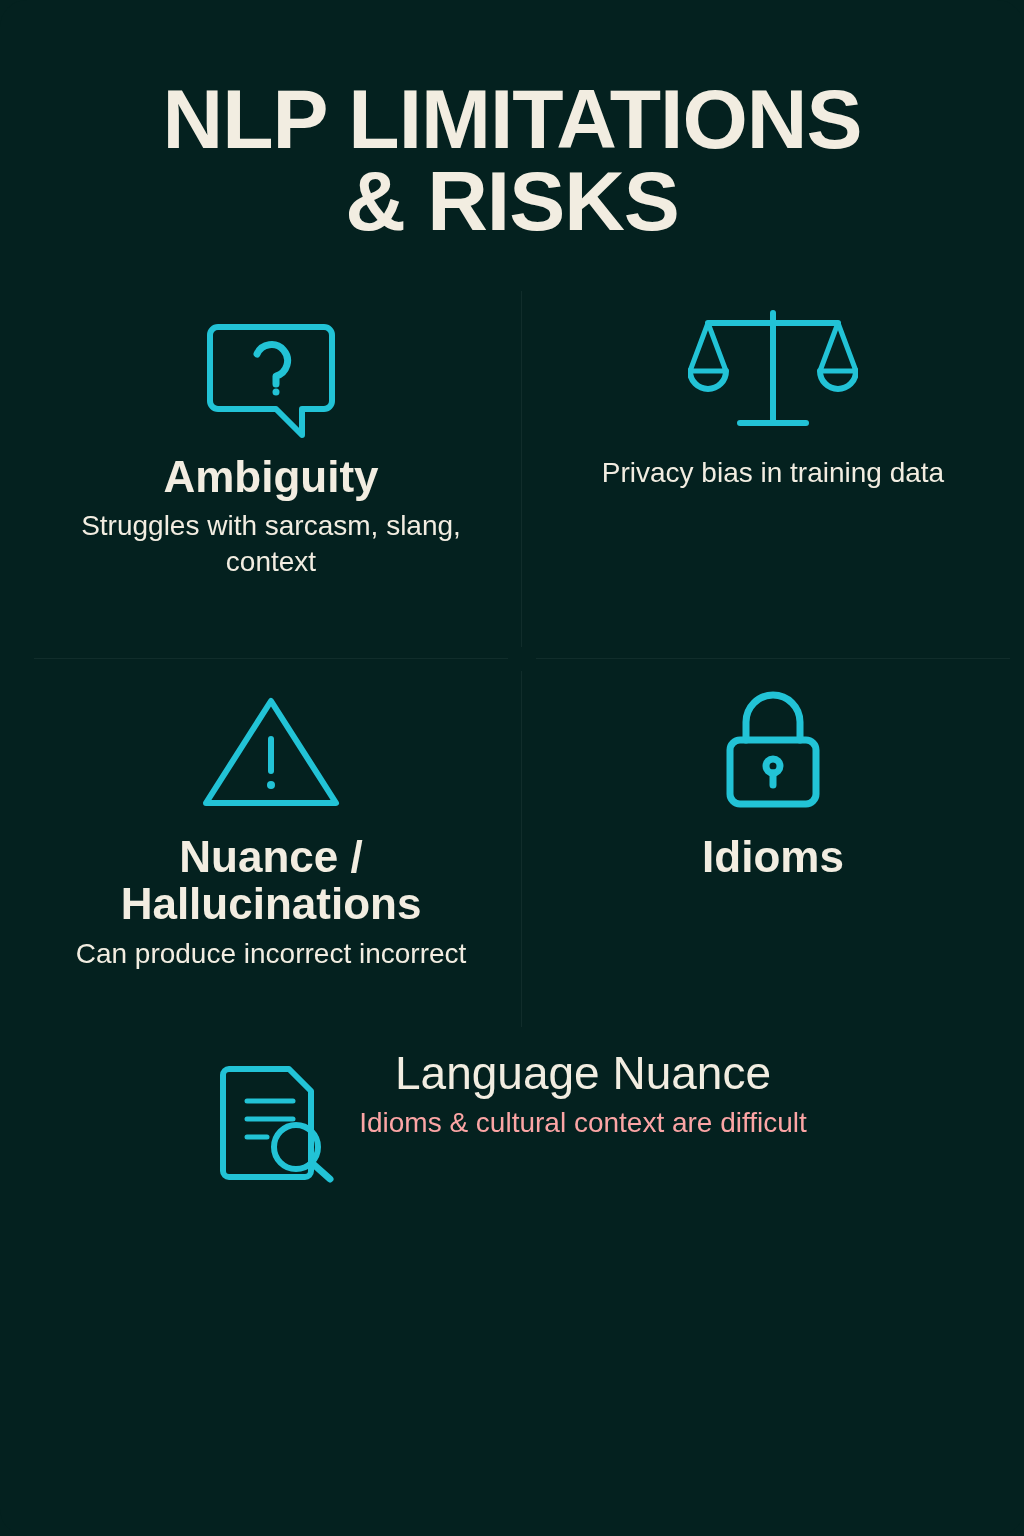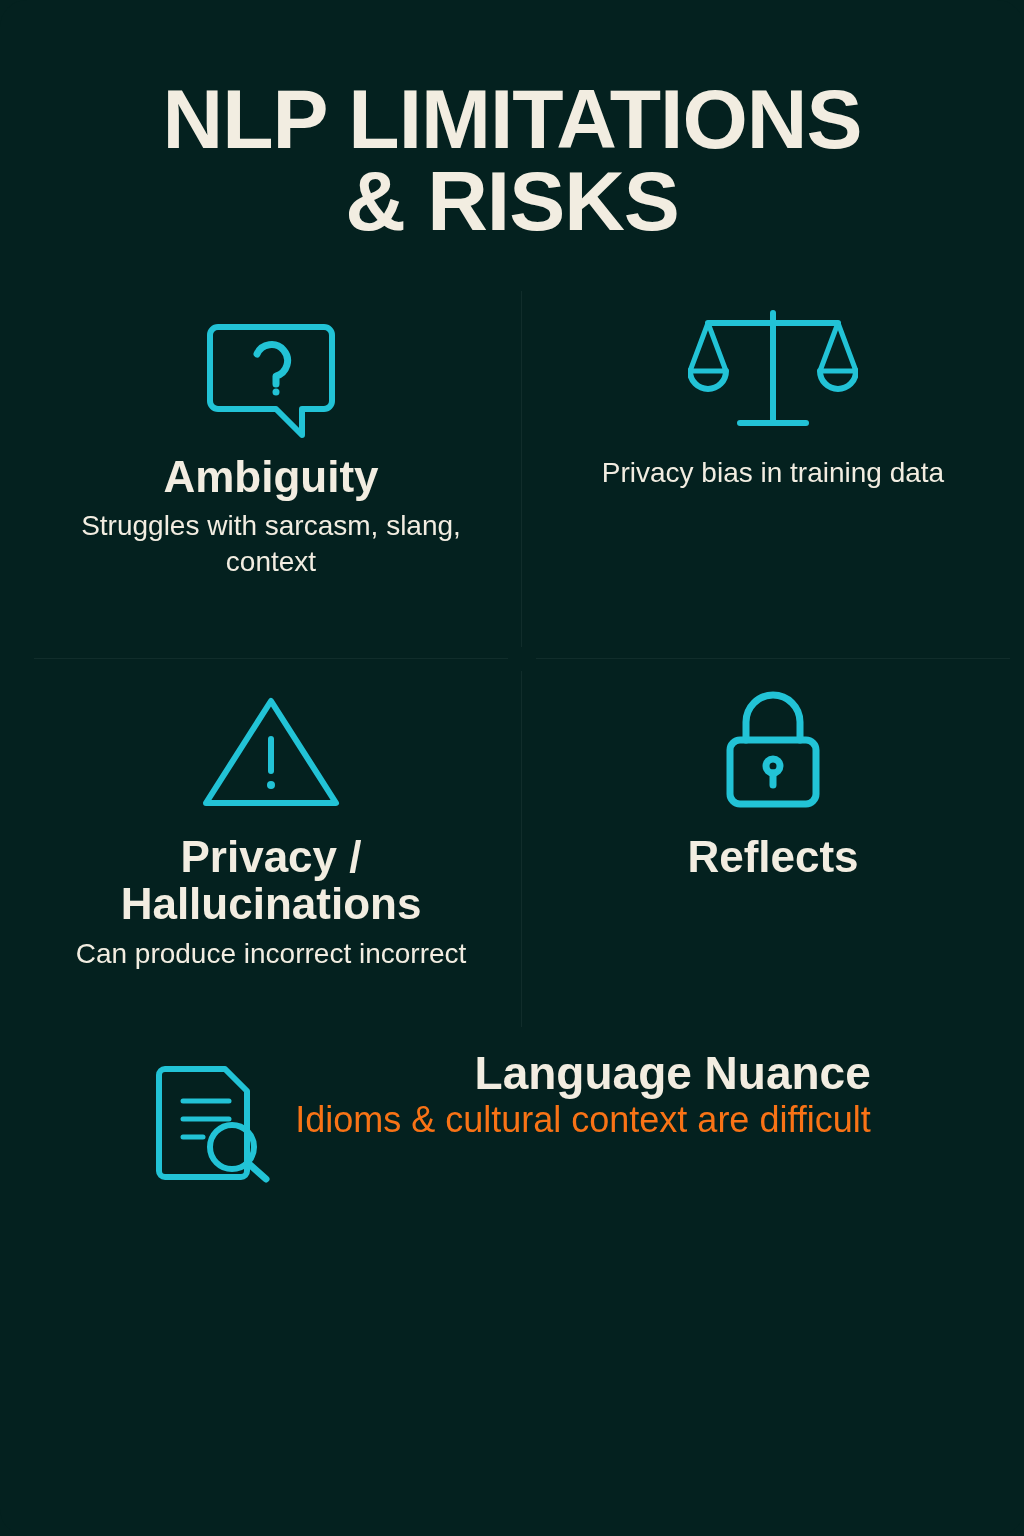--- a/index.html
+++ b/index.html
@@ -96,30 +96,29 @@
   }
   .banner-icon {
     flex: 0 0 auto;
     padding-top: 6px;
   }
   .banner-text {
     text-align: center;
   }
   .banner-title {
     color: #f2ede1;
-    font-weight: bold;
+    font-weight: normal;
     font-size: 46px;
     line-height: 1.05;
-    text-align: right;
   }
   .banner-desc {
-    color: #f97316;
-    font-size: 36px;
+    color: #fca5a5;
+    font-size: 28px;
     line-height: 1.25;
-    margin-top: 0;
+    margin-top: 8px;
   }
   svg { display: block; }
 </style>
 </head>
 <body>
 
 <div class="poster">
 
   <div class="title">
     <span class="line">NLP LIMITATIONS</span>
@@ -156,34 +155,34 @@
     </div>
 
     <div class="cell border-right">
       <div class="icon-wrap">
         <svg width="150" height="130" viewBox="0 0 150 130" fill="none" stroke="#22c3d6" stroke-width="6" stroke-linecap="round" stroke-linejoin="round">
           <path d="M75 14 L140 116 H10 Z"></path>
           <line x1="75" y1="52" x2="75" y2="84"></line>
           <circle cx="75" cy="98" r="4" fill="#22c3d6" stroke="none"></circle>
         </svg>
       </div>
-      <div class="cell-title">Privacy / Hallucinations</div>
+      <div class="cell-title">Nuance / Hallucinations</div>
       <div class="cell-desc">Can produce incorrect incorrect</div>
     </div>
 
     <div class="cell">
       <div class="icon-wrap">
         <svg width="130" height="140" viewBox="0 0 130 140" fill="none" stroke="#22c3d6" stroke-width="7" stroke-linecap="round" stroke-linejoin="round">
           <path d="M38 58 V40 a27 27 0 0 1 54 0 v18"></path>
           <rect x="22" y="58" width="86" height="64" rx="10"></rect>
           <circle cx="65" cy="84" r="7"></circle>
           <line x1="65" y1="91" x2="65" y2="103"></line>
         </svg>
       </div>
-      <div class="cell-title">Reflects</div>
+      <div class="cell-title">Idioms</div>
     </div>
 
   </div>
 
   <div class="banner">
     <div class="banner-icon">
       <svg width="120" height="130" viewBox="0 0 120 130" fill="none" stroke="#22c3d6" stroke-width="6" stroke-linecap="round" stroke-linejoin="round">
         <path d="M12 14 h60 l22 22 v80 a6 6 0 0 1 -6 6 h-76 a6 6 0 0 1 -6 -6 v-96 a6 6 0 0 1 6 -6 z"></path>
         <line x1="30" y1="46" x2="76" y2="46" stroke-width="5"></line>
         <line x1="30" y1="64" x2="76" y2="64" stroke-width="5"></line>

